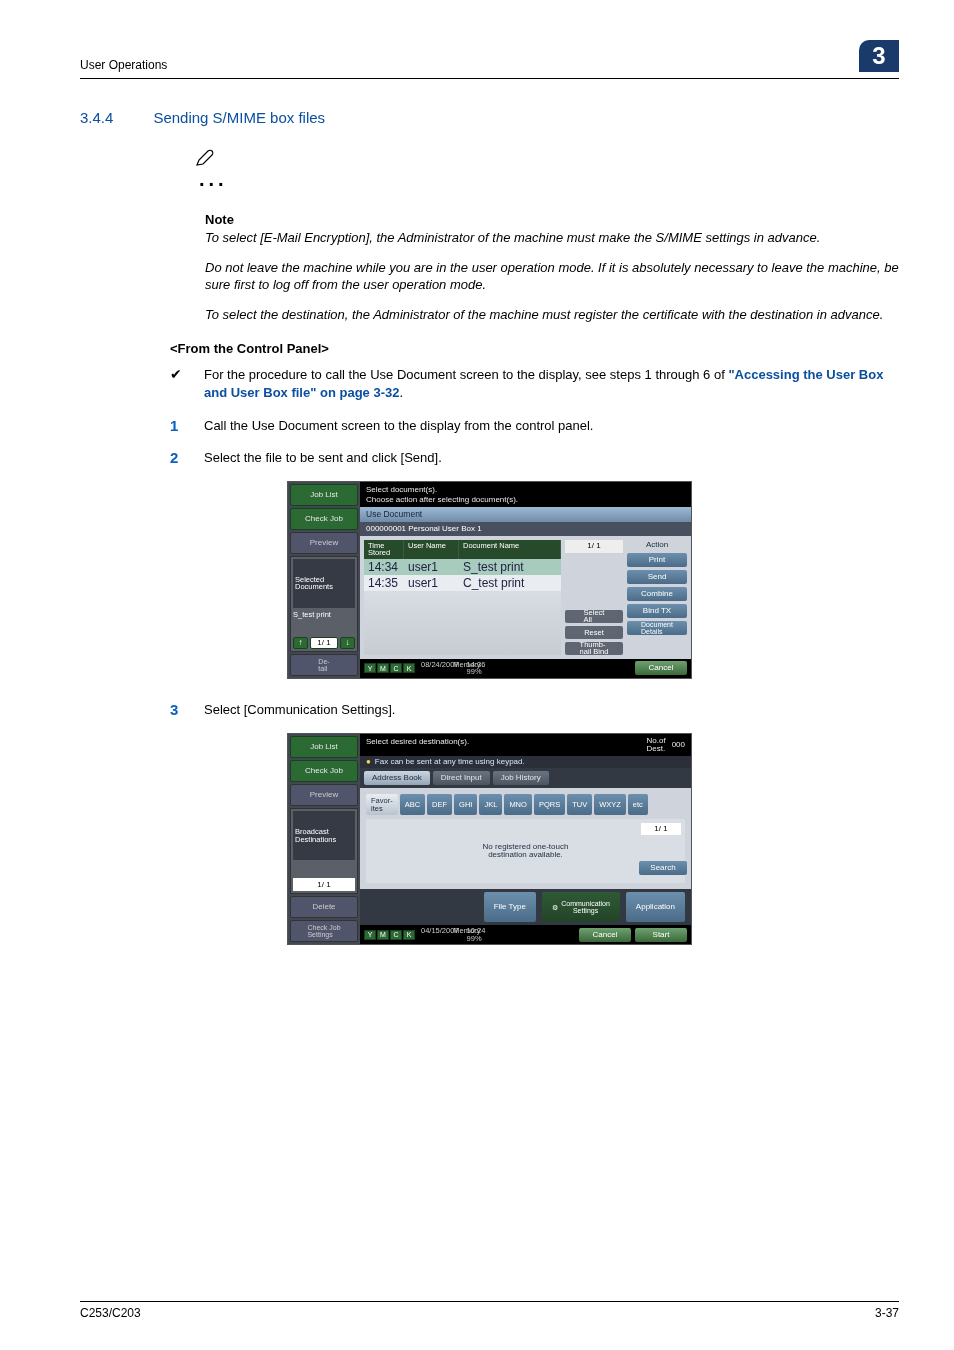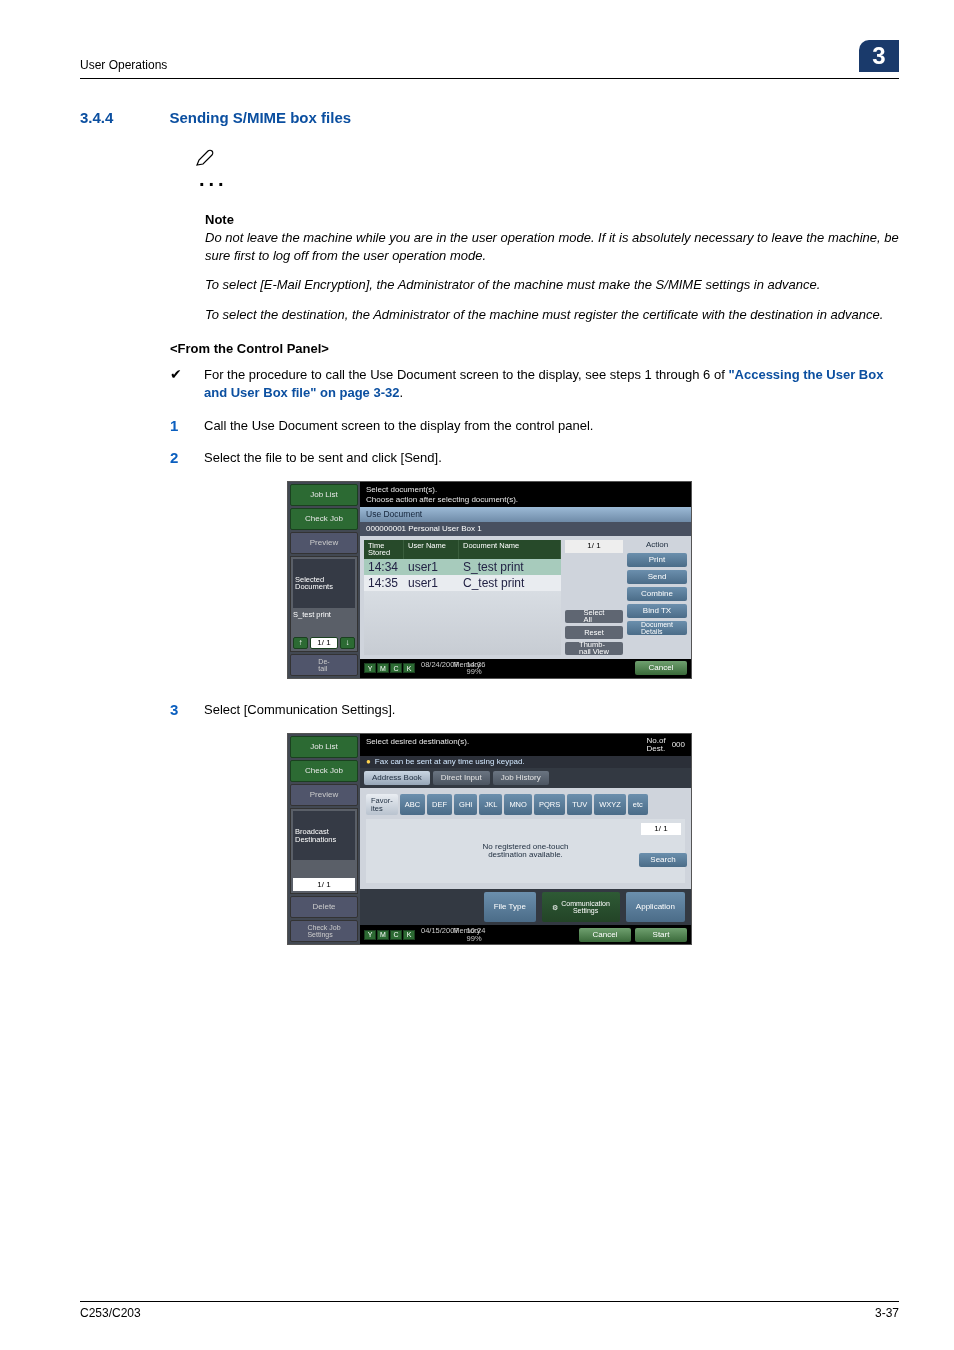--- a/index.html
+++ b/index.html
@@ -37,24 +37,24 @@
     border-top-left-radius: 10px;
     color: #fff;
     font-size: 24px;
     font-weight: bold;
     display: flex;
     align-items: center;
     justify-content: center;
   }
   .section-heading {
     display: flex;
-    gap: 56px;
+    gap: 40px;
     margin: 30px 0 22px 0;
     color: #0b4fa0;
-    font-weight: bold;
+    font-weight: normal;
     font-size: 15px;
   }
   .pen-icon {
     margin-left: 115px;
   }
   .pen-icon svg { display:block; }
   .dots { letter-spacing: 4px; font-size: 20px; font-weight: bold; vertical-align: bottom; margin-left: 4px;}
   .note-block {
     margin-left: 125px;
     width: 710px;
@@ -314,21 +314,21 @@
     background:#d9dee4;
     display:flex; align-items:center; justify-content:center;
     color:#1c2b3d; font-size:8px;
     position:relative;
   }
   .addr-pg {
     position:absolute; top:4px; right:4px; width:40px; height:12px; background:#fff; color:#000;
     display:flex; align-items:center; justify-content:center; font-size:8px;
   }
   .search-btn {
-    position:absolute; bottom:16px; right:-2px; width:48px; height:14px;
+    position:absolute; bottom:8px; right:-2px; width:48px; height:14px;
     background:linear-gradient(#6b8fad,#4b6c88); color:#fff; border-radius:2px;
     display:flex; align-items:center; justify-content:center; font-size:8px;
   }
   .bottom-btns {
     background:#333942; display:flex; gap:6px; padding:3px 6px; align-items:center;
   }
   .bbtn {
     height:30px; padding:0 10px;
     background:linear-gradient(#6b8fad,#4b6c88); color:#fff;
     border-radius:2px; display:flex; align-items:center; font-size:8px;
@@ -361,22 +361,22 @@
   </div>
 
   <div class="pen-icon">
     <svg width="22" height="20" viewBox="0 0 22 20">
       <path d="M2 17 L4 12 L13 3 C14 2 16 2 17 3 C18 4 18 6 17 7 L8 16 L2 17 Z" fill="none" stroke="#000" stroke-width="1.2"></path>
     </svg><span class="dots">...</span>
   </div>
 
   <div class="note-block">
     <div class="note-title">Note</div>
+    <p class="note-text">To select [E-Mail Encryption], the Administrator of the machine must make the S/MIME settings in advance.</p>
     <p class="note-text">Do not leave the machine while you are in the user operation mode. If it is absolutely necessary to leave the machine, be sure first to log off from the user operation mode.</p>
-    <p class="note-text">To select [E-Mail Encryption], the Administrator of the machine must make the S/MIME settings in advance.</p>
     <p class="note-text">To select the destination, the Administrator of the machine must register the certificate with the destination in advance.</p>
   </div>
 
   <div class="sub-head">&lt;From the Control Panel&gt;</div>
 
   <div class="item-row">
     <span class="item-bullet">✔</span>
     <span class="item-text">
       <span>For the procedure to call the Use Document screen to the display, see steps 1 through 6 of </span><span class="link-text">"Accessing the User Box and User Box file" on page 3-32</span><span>.</span>
     </span>
@@ -437,21 +437,21 @@
             </div>
             <div class="scr-tblank"></div>
           </div>
           <div class="scr-midcol">
             <div class="scr-pagelbl">1/  1</div>
             <div style="flex:1"></div>
             <div class="scr-midbtn" style="white-space:pre;line-height:1;">Select
 All</div>
             <div class="scr-midbtn">Reset</div>
             <div class="scr-midbtn" style="white-space:pre;line-height:1;">Thumb-
-nail View</div>
+nail Bind</div>
           </div>
           <div class="scr-actcol">
             <div class="scr-acthdr">Action</div>
             <div class="scr-actbtn">Print</div>
             <div class="scr-actbtn">Send</div>
             <div class="scr-actbtn">Combine</div>
             <div class="scr-actbtn">Bind TX</div>
             <div class="scr-actbtn" style="white-space:pre;line-height:1;font-size:7px;">Document
 Details</div>
           </div>

